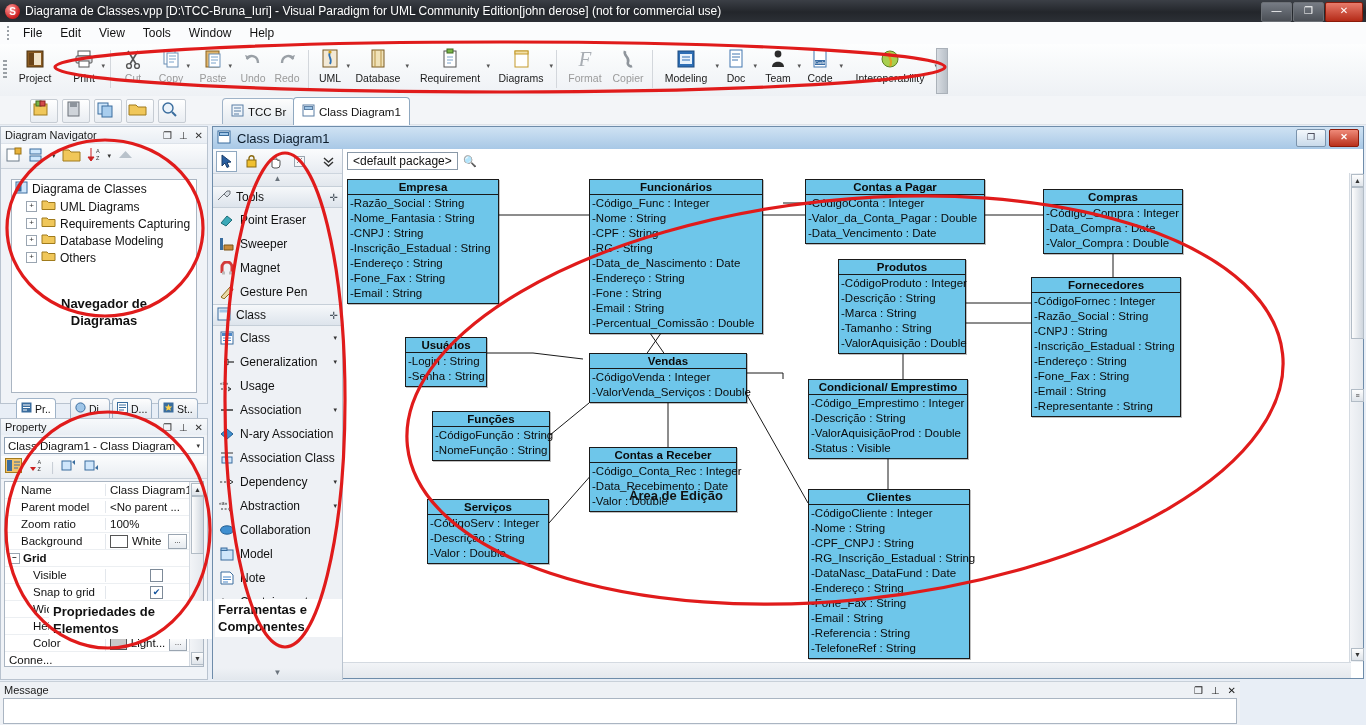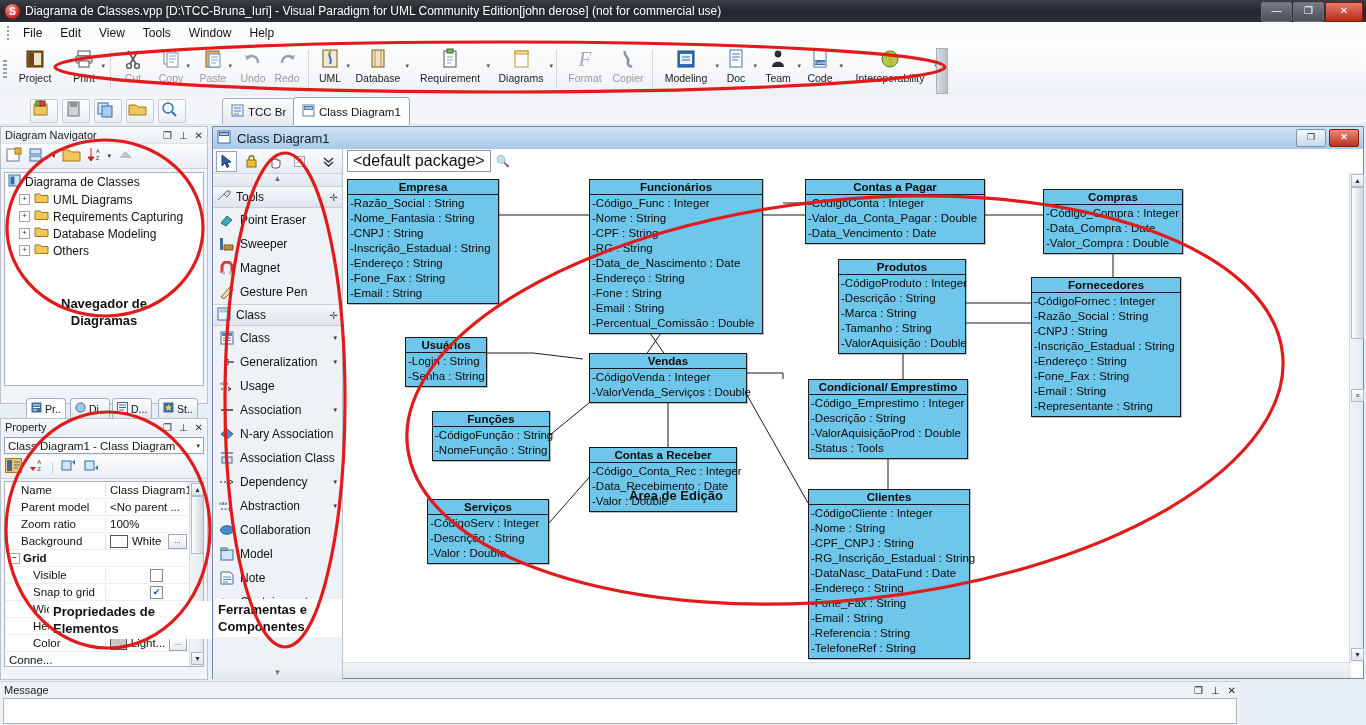--- a/index.html
+++ b/index.html
@@ -63,21 +63,21 @@
   .etab.active{background:#fff;border-color:#8fa8c0;top:1px;height:27px;z-index:3;}
 
   
   #navpanel{left:0;top:126px;width:208px;height:278px;background:#f0f3f7;
       border:1px solid #b9c3cf;box-sizing:border-box;}
   .panel-head{height:16px;display:flex;align-items:center;padding:0 4px;
       font-size:11px;color:#1a1a1a;background:linear-gradient(180deg,#f7f9fb,#e9eef4);}
   .panel-head .sp{margin-left:auto;display:flex;gap:7px;color:#333;font-size:10px;}
   .nav-toolbar{height:24px;background:linear-gradient(180deg,#fbfcfd,#e9edf2);
       border-top:1px solid #dde3ea;border-bottom:1px solid #c9d1da;display:flex;align-items:center;gap:6px;padding:0 5px;}
-  .tree{background:#fff;border:1px solid #aab5c2;margin:3px;height:214px;overflow:hidden;box-sizing:border-box;}
+  .tree{background:#fff;border:1px solid #aab5c2;margin:10px;height:214px;overflow:hidden;box-sizing:border-box;}
   .tnode{display:flex;align-items:center;gap:4px;font-size:12px;color:#111;padding:1px 3px;white-space:nowrap;}
   .tnode.child{padding-left:14px;}
   .plus{width:9px;height:9px;border:1px solid #9aa5b1;background:#fff;font-size:8px;
       line-height:8px;text-align:center;color:#333;flex:0 0 auto;}
   .annot{position:absolute;font-weight:bold;font-size:13px;color:#111;text-align:center;line-height:17px;}
 
   
   #lowtabs{left:0;top:396px;width:208px;height:22px;}
   .ltab{position:absolute;top:2px;height:19px;border:1px solid #9fb3c8;border-bottom:none;
       border-radius:4px 4px 0 0;background:linear-gradient(180deg,#fdfdfd,#e2e8ef);
@@ -138,21 +138,21 @@
       display:flex;align-items:center;gap:4px;padding:0 4px;font-size:12px;color:#111;}
   .pal-group .mv{margin-left:auto;font-size:10px;color:#4a545e;}
   .pal-item{height:24px;display:flex;align-items:center;gap:5px;padding:0 5px;
       font-size:12px;color:#111;white-space:nowrap;}
   .pal-item .mini{width:17px;height:15px;flex:0 0 auto;display:flex;align-items:center;justify-content:center;}
   .pal-item .dd{margin-left:auto;font-size:7px;color:#333;}
 
   
   #pkgbar{position:absolute;left:130px;top:22px;width:1020px;height:24px;
       background:#fff;border-bottom:1px solid #cfd6de;display:flex;align-items:center;}
-  .pkgchip{border:1px solid #8a99a8;background:#fff;font-size:16px;color:#111;
+  .pkgchip{border:1px solid #8a99a8;background:#fff;font-size:12px;color:#111;
       padding:1px 5px;margin-left:4px;}
   .pkgmag{margin-left:6px;font-size:11px;color:#555;}
 
   
   #canvas{position:absolute;left:130px;top:46px;width:1008px;height:489px;
       background:#fff;overflow:hidden;}
   #cvscrollv{position:absolute;right:0;top:46px;width:13px;height:489px;
       background:linear-gradient(90deg,#f2f4f7,#e4e8ed);border-left:1px solid #d4dae1;}
   #cvscrollh{position:absolute;left:130px;bottom:0;width:1008px;height:15px;
       background:linear-gradient(180deg,#f2f4f7,#e4e8ed);border-top:1px solid #d4dae1;}
@@ -547,21 +547,21 @@
           </svg>
       </span>
       <span>Others</span>
     </div>
     <div class="annot" style="left:0;top:168px;width:206px;white-space:pre;">Navegador de
 Diagramas</div>
   </div>
 </div>
 
 <div id="lowtabs" class="abs">
-  <div class="ltab active" style="left:26px;">
+  <div class="ltab active" style="left:16px;">
     <span>
       <svg width="11" height="11" viewBox="0 0 11 11">
           <rect x="0.5" y="0.5" width="10" height="10" fill="#3a6d9e"></rect>
           <path d="M2 3h7M2 5.5h7M2 8h4" stroke="#fff"></path>
         </svg>
     </span>
     <span>Pr..</span>
   </div>
   <div class="ltab" style="left:70px;">
     <span>
@@ -1038,21 +1038,21 @@
             <div>-CódigoFunção : String</div>
             <div>-NomeFunção : String</div>
           </div>
         </div>
         <div class="uml" style="left: 465px; top: 206px; width: 160px;">
           <div class="nm">Condicional/ Emprestimo</div>
           <div class="attrs">
             <div>-Código_Emprestimo : Integer</div>
             <div>-Descrição : String</div>
             <div>-ValorAquisiçãoProd : Double</div>
-            <div>-Status : Tools</div>
+            <div>-Status : Visible</div>
           </div>
         </div>
         <div class="uml" style="left: 246px; top: 274px; width: 148px;">
           <div class="nm">Contas a Receber</div>
           <div class="attrs">
             <div>-Código_Conta_Rec : Integer</div>
             <div>-Data_Recebimento : Date</div>
             <div>-Valor : Double</div>
           </div>
         </div>

